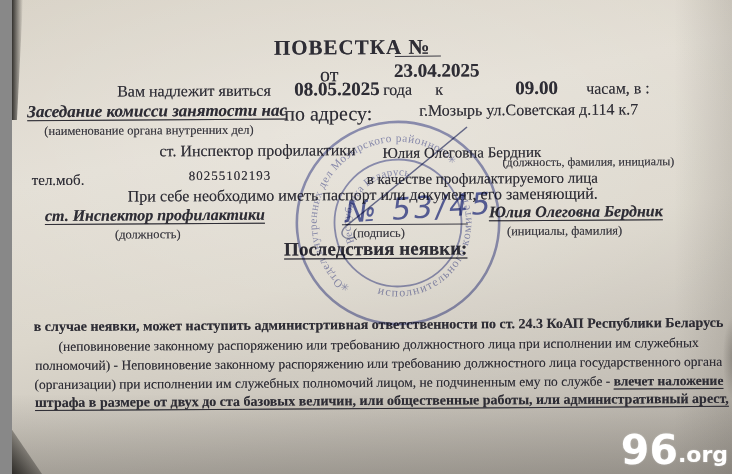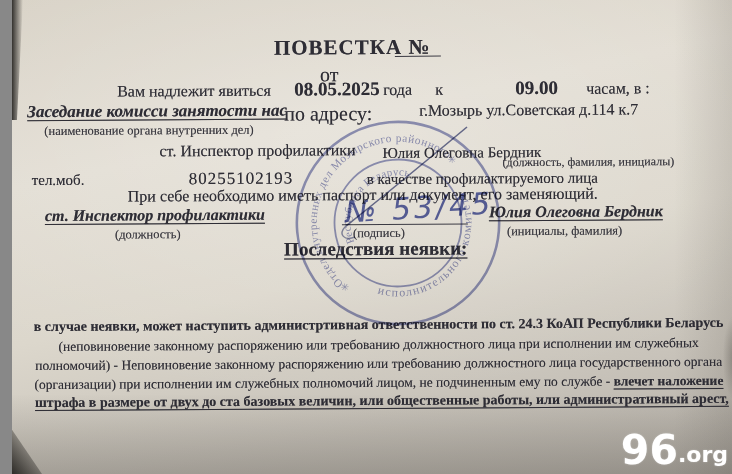--- a/index.html
+++ b/index.html
@@ -61,39 +61,40 @@
     <div class="edge-top-left"></div>
     <div class="edge-bottom-left"></div>
   </div>
 
   <div class="doc">
 
     <div class="t b" style="left:263px;top:35px;font-size:21px;letter-spacing:1px;">ПОВЕСТКА №</div>
     <div class="blank" style="left:384px;top:38px;width:46px;height:18px;"></div>
 
     <div class="t" style="left:309px;top:63px;font-size:20px;">от</div>
+    <div class="t b" style="left:383px;top:60px;font-size:19px;">23.04.2025</div>
 
     <div class="t" style="left:106px;top:81px;font-size:16px;">Вам надлежит явиться</div>
     <div class="t b" style="left:283px;top:78px;font-size:19px;">08.05.2025</div>
     <div class="t" style="left:372px;top:81px;font-size:16px;">года</div>
     <div class="t" style="left:424px;top:81px;font-size:16px;">к</div>
     <div class="t b" style="left:504px;top:78px;font-size:19px;">09.00</div>
     <div class="t" style="left:575px;top:81px;font-size:16px;">часам, в :</div>
 
     <div class="t bi u" style="left:16px;top:100px;font-size:17px;">Заседание комисси  занятости нас</div>
     <div class="t" style="left:273px;top:102px;font-size:20px;">по адресу:</div>
     <div class="t" style="left:408px;top:102px;font-size:16px;">г.Мозырь ул.Советская д.114 к.7</div>
     <div class="t cap" style="left:33px;top:122px;">(наименование органа внутренних дел)</div>
 
     <div class="t" style="left:148px;top:141px;font-size:16px;">ст. Инспектор профилактики</div>
     <div class="t" style="left:371px;top:145px;font-size:15px;">Юлия Олеговна Бердник</div>
     <div class="t cap" style="left:491px;top:157px;font-size:12px;">(должность, фамилия, инициалы)</div>
 
     <div class="t" style="left:20px;top:170px;font-size:15px;">тел.моб.</div>
-    <div class="t" style="left:177px;top:168px;font-size:17px;letter-spacing:1px;">80255102193</div>
+    <div class="t" style="left:177px;top:168px;font-size:13px;letter-spacing:1px;">80255102193</div>
     <div class="t" style="left:355px;top:171px;font-size:15px;">в качестве профилактируемого лица</div>
 
     <div class="t" style="left:116px;top:186px;font-size:16px;">При себе необходимо иметь паспорт или документ, его заменяющий.</div>
 
     <div class="t bi u" style="left:33px;top:205px;font-size:16px;">ст. Инспектор профилактики</div>
     <div class="t cap" style="left:103px;top:226px;">(должность)</div>
 
     <div class="blank" style="left:330px;top:206px;width:126px;height:18px;border-bottom-width:1.4px;"></div>
     <div class="t cap" style="left:341px;top:226px;">(подпись)</div>
 

